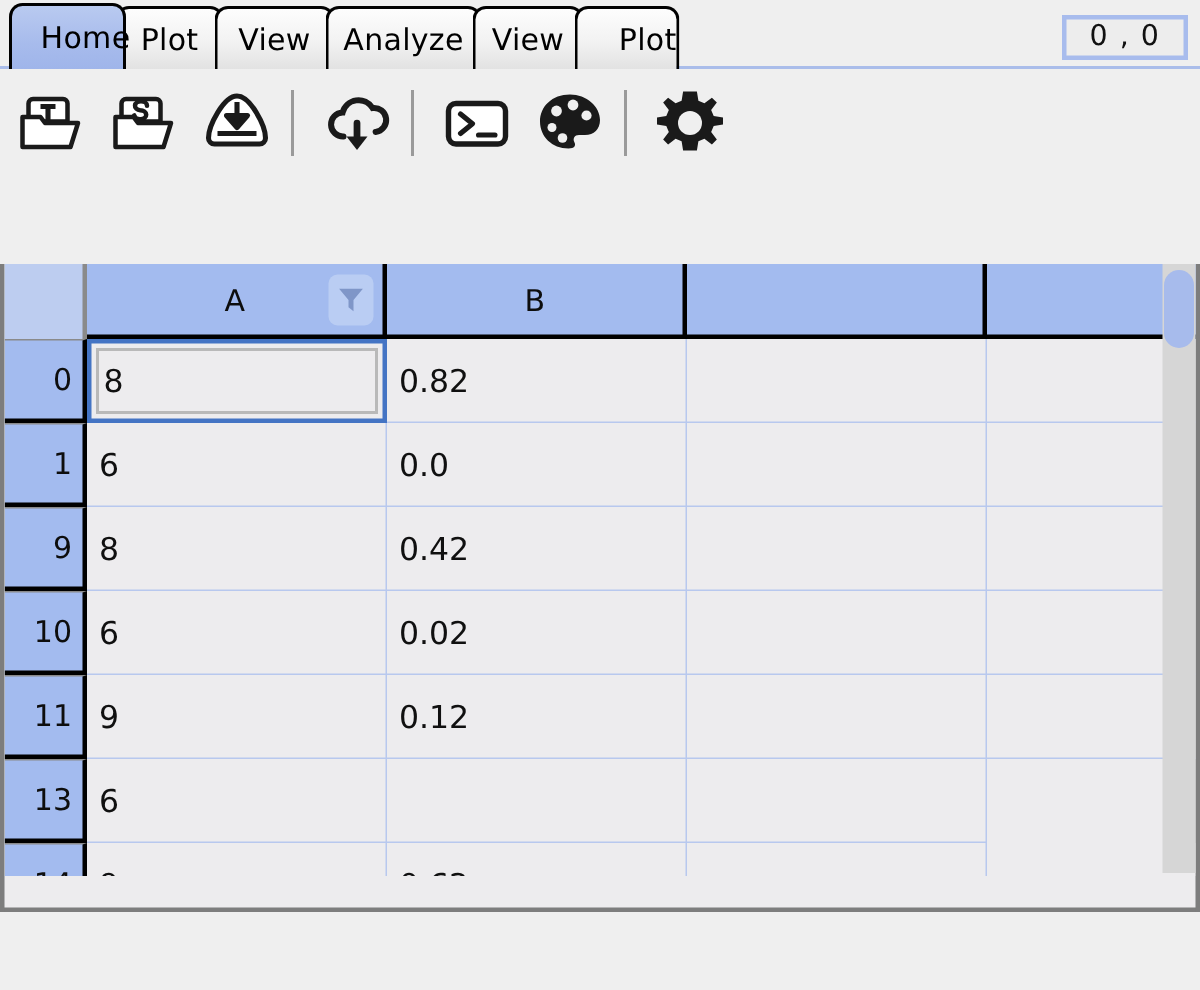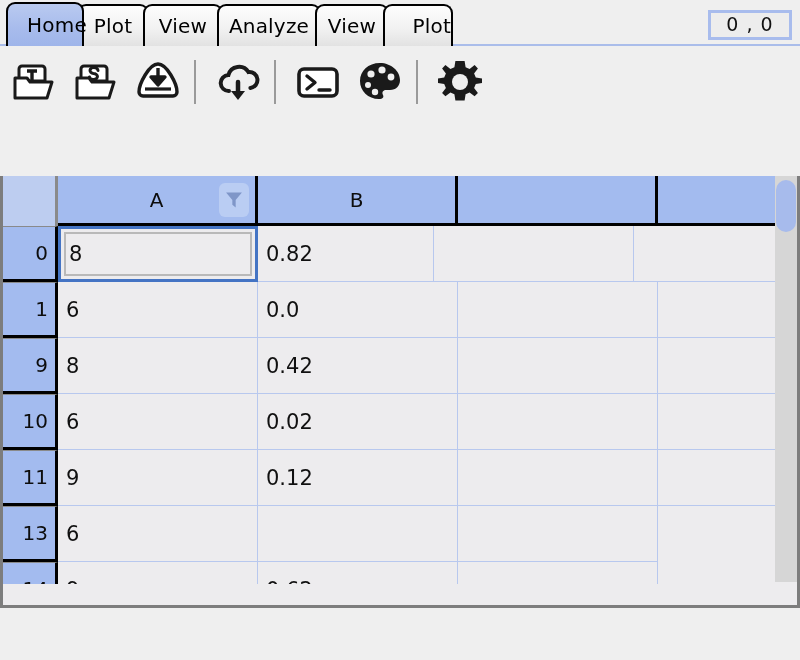--- a/index.html
+++ b/index.html
@@ -411,21 +411,21 @@
     <div class="grid-body">
       <div id="rows-host">
           <div class="grow">
             <div class="row-head">
               <span>0</span>
             </div>
             <div class="cell selected" style="width: 200px;">
               <div class="inner-ring"></div>
               <span class="sel-text">8</span>
             </div>
-            <div class="cell" style="width: 176px;">
+            <div class="cell" style="width: 200px;">
               <span>0.82</span>
             </div>
             <div class="cell" style="width: 200px;">
               <span></span>
             </div>
             <div class="cell" style="width: 200px;">
               <span></span>
             </div>
           </div>
           <div class="grow">

